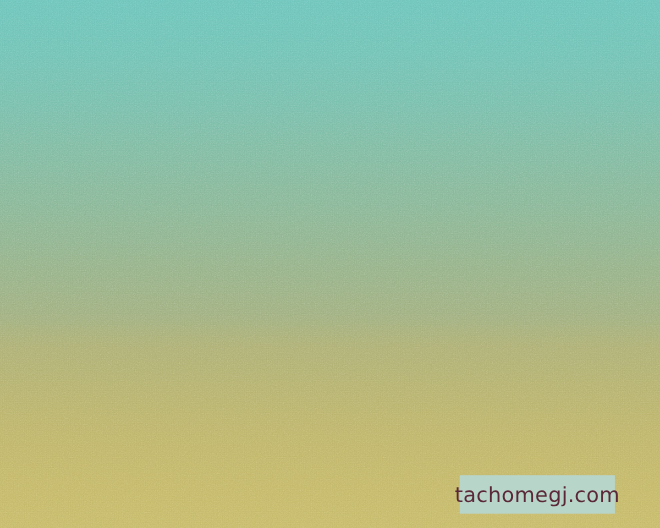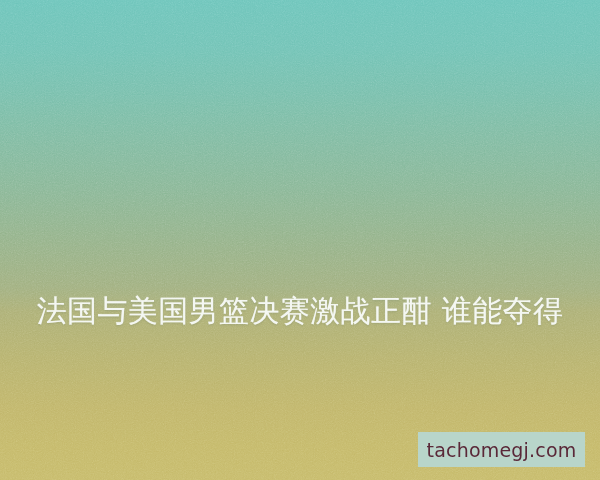--- a/index.html
+++ b/index.html
@@ -83,21 +83,21 @@
 
   .headline-line {
     display: block;
   }
 
   
   .watermark-badge {
     position: absolute;
     left: 418px;
     top: 432px;
-    width: 167px;
+    width: 141px;
     height: 35px;
     background: #b8d5ca;
     display: flex;
     align-items: center;
     justify-content: center;
   }
 
   .watermark-text {
     color: #5a2838;
     font-size: 19px;
@@ -117,20 +117,19 @@
     <filter id="grain">
       <feTurbulence type="fractalNoise" baseFrequency="0.9" numOctaves="4" stitchTiles="stitch"></feTurbulence>
       <feColorMatrix type="saturate" values="0"></feColorMatrix>
     </filter>
     <rect width="600" height="480" filter="url(#grain)"></rect>
   </svg>
 
   <div class="bg-noise-2"></div>
 
   <div class="headline">
-    <span class="headline-line">法国与美国男篮决赛激战正酣 谁能夺得</span>
   </div>
 
   <div class="watermark-badge">
     <span class="watermark-text">tachomegj.com</span>
   </div>
 
 </div>
 
 </body></html>

